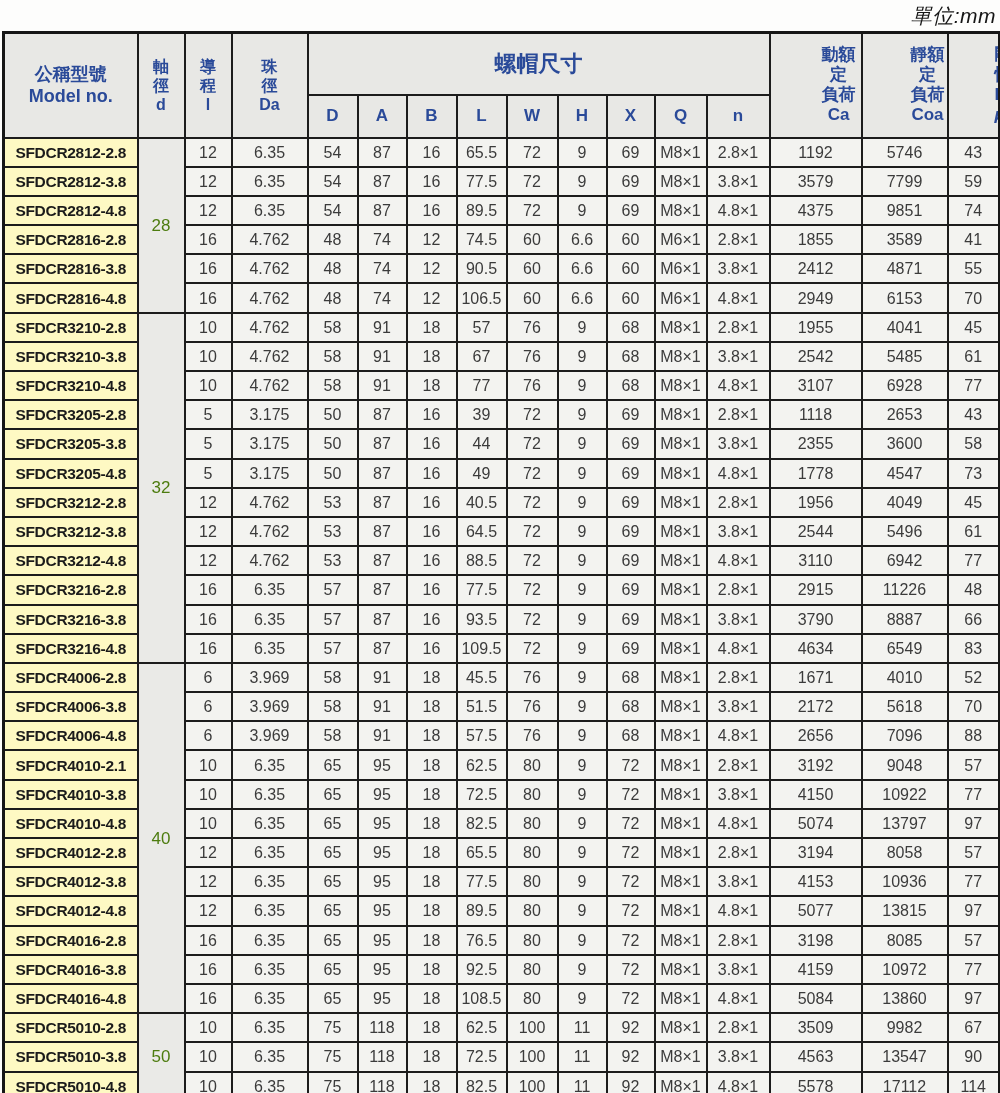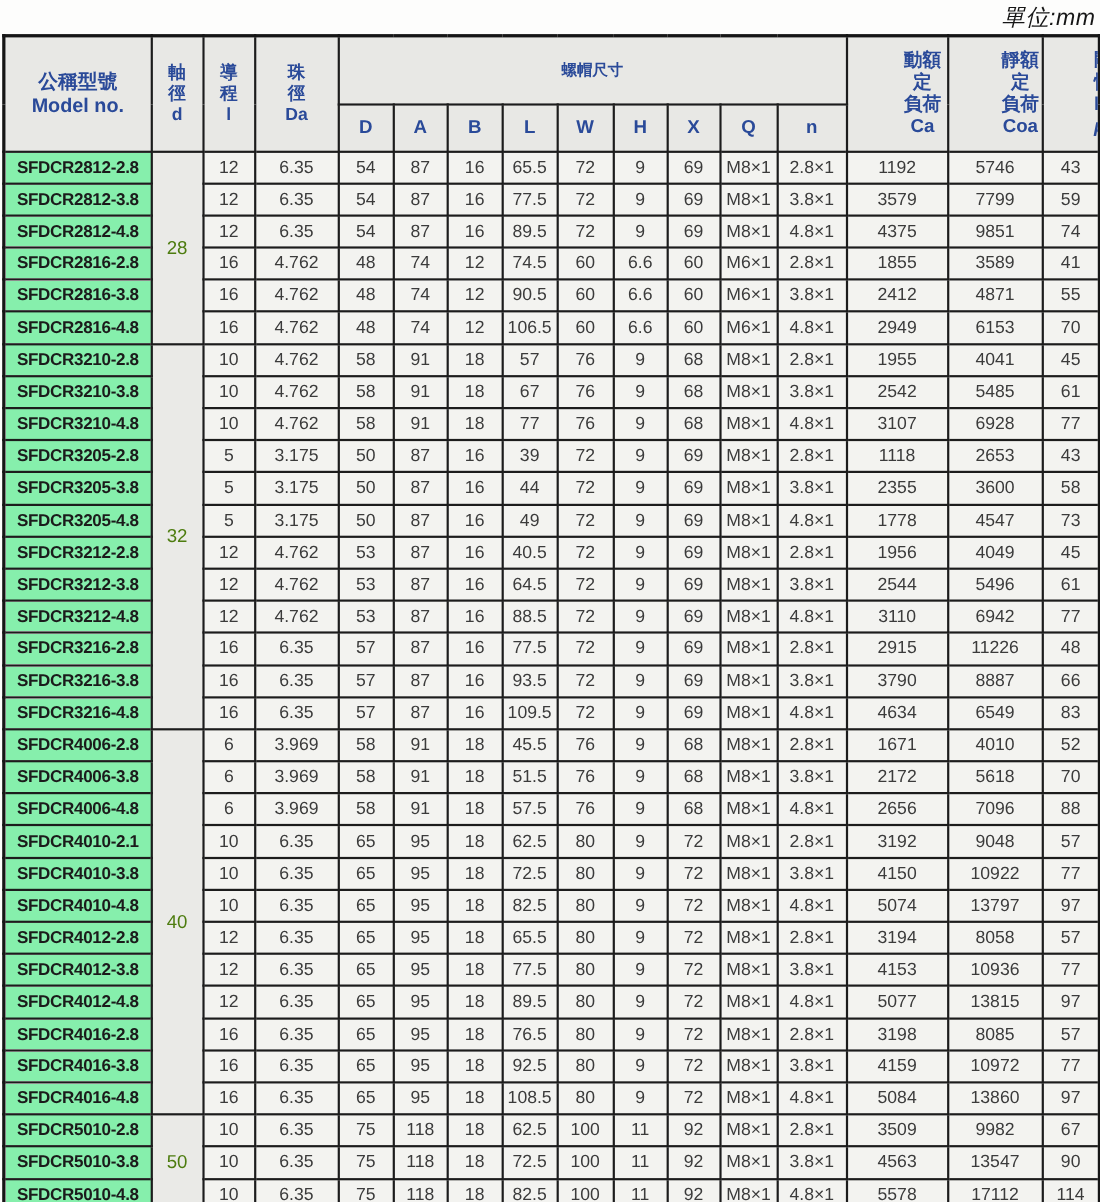--- a/index.html
+++ b/index.html
@@ -23,33 +23,33 @@
   }
 
   
   .spec thead th {
     background:#e8e8e5; color:#2a4a99; font-weight:bold;
   }
   .hdr-model-line1 { font-size:18px; line-height:22px; }
   .hdr-model-line2 { font-size:18px; line-height:22px; }
   .vstack div { font-size:16px; line-height:19px; }
   .hline { font-size:17px; line-height:20px;padding-left:46px; }
-  .nut-title { font-size:14px; }
+  .nut-title { font-size:22px; }
   .sub-col { font-size:17px; }
   .stiff-mu::first-letter { font-style:italic; }
   tr.hrow1 { height:62px; }
   tr.hrow2 { height:43px; }
 
   
   .spec tbody td {
     background:#f3f3f0; color:#3b3b3b;
     font-size:16px; height:27.2px; line-height:27px;
   }
   .spec td.model {
-    background:#86efac; color:#1b1b1b;
+    background:#fef9c3; color:#1b1b1b;
     font-weight:bold; font-size:15.5px; letter-spacing:-0.3px;
   }
   .spec td.dcol {
     background:#eaeae7; color:#4d7c0f; font-size:17px;
   }
 </style>
 </head>
 <body>
 
 <div class="page">

